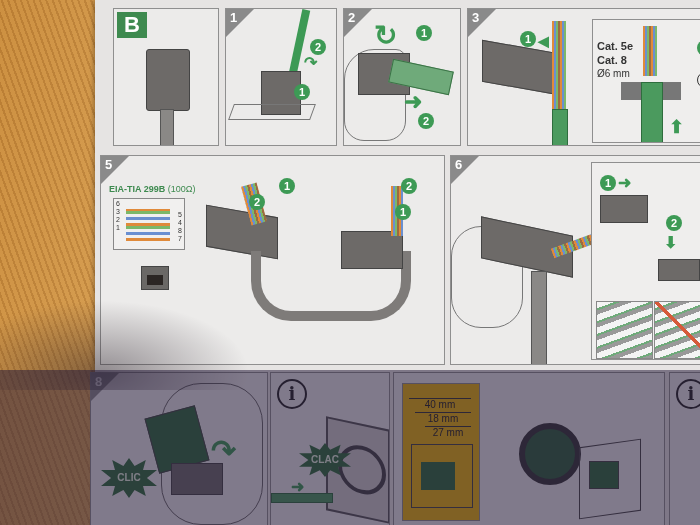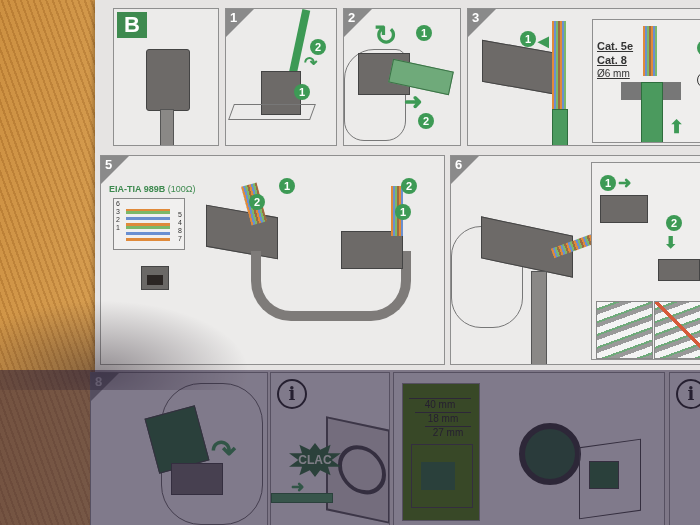--- a/index.html
+++ b/index.html
@@ -17,21 +17,21 @@
   .num{position:absolute;left:0;top:0;width:0;height:0;border-top:28px solid #8a8a8a;border-right:28px solid transparent;}
   .num span{position:absolute;left:4px;top:-27px;color:#fff;font-weight:bold;font-size:13px;}
   .badgeB{position:absolute;left:3px;top:3px;width:30px;height:26px;background:#3e8a4f;color:#fff;
        font-weight:bold;font-size:22px;text-align:center;line-height:26px;}
   .gcircle{position:absolute;width:16px;height:16px;border-radius:50%;background:#3d9a55;color:#fff;
        font-size:11px;font-weight:bold;text-align:center;line-height:16px;}
   .jack{position:absolute;background:#6d6a68;border:1px solid #444;}
   .cable{position:absolute;background:#8a8886;border:1px solid #555;}
   .gcable{position:absolute;background:#4b9a5e;border:1px solid #2e6d3d;}
   .arrow{position:absolute;color:#3d9a55;font-weight:bold;}
-  .txt{position:absolute;color:#333;text-decoration:underline;}
+  .txt{position:absolute;color:#333;}
   .wires{position:absolute;background:repeating-linear-gradient(90deg,#e08a3a 0 2px,#6a8fd0 2px 4px,#7cb86a 4px 6px,#9b6b40 6px 8px);}
   .burst{position:absolute;background:#2f6e3a;color:#e7f3e0;font-weight:bold;text-align:center;
        clip-path:polygon(50% 0,60% 20%,80% 5%,75% 30%,100% 30%,82% 50%,100% 70%,75% 70%,80% 95%,60% 80%,50% 100%,40% 80%,20% 95%,25% 70%,0 70%,18% 50%,0 30%,25% 30%,20% 5%,40% 20%);}
   .info{position:absolute;width:26px;height:26px;border:2px solid #222;border-radius:50%;
        text-align:center;line-height:26px;font-family:"DejaVu Serif",serif;font-weight:bold;font-size:18px;color:#222;}
   .dim{position:absolute;border-top:1px solid #333;font-size:10px;color:#222;text-align:center;}
 </style>
 </head>
 <body>
 
@@ -91,21 +91,21 @@
       <div style="position:absolute;left:104px;top:52px;width:14px;height:14px;border:1px solid #333;border-radius:50%;"></div>
       <div class="gcircle" style="left:104px;top:20px;">2</div>
     </div>
   </div>
 
   <div class="panel" style="left:5px;top:155px;width:343px;height:208px;">
     <div class="num">
         <span>5</span>
       </div>
     <div style="position:absolute;left:8px;top:28px;font-size:9px;color:#3d8a4f;">
-      <b>EIA-TIA 989B</b>
+      <b>EIA-TIA 299B</b>
       <span>(100Ω)</span>
     </div>
     <div style="position:absolute;left:12px;top:42px;width:70px;height:50px;border:1px solid #888;background:#f1f0ef;">
       <div style="position:absolute;left:2px;top:1px;font-size:7px;line-height:8px;color:#333;">
         <div>6</div>
         <div>3</div>
         <div>2</div>
         <div>1</div>
       </div>
       <div style="position:absolute;right:2px;top:12px;font-size:7px;line-height:8px;color:#333;">
@@ -153,34 +153,35 @@
   </div>
 
   <div class="panel" style="left:-5px;top:372px;width:176px;height:153px;">
     <div class="num">
         <span>8</span>
       </div>
     <div style="position:absolute;left:70px;top:10px;width:100px;height:140px;border:1px solid #666;border-radius:40px;"></div>
     <div class="jack" style="left:60px;top:38px;width:50px;height:55px;background:#2e6b3a;transform:rotate(-15deg);"></div>
     <div class="jack" style="left:80px;top:90px;width:50px;height:30px;"></div>
     <div class="arrow" style="left:120px;top:60px;font-size:30px;">↷</div>
+    <div class="burst" style="left:10px;top:85px;width:56px;height:40px;line-height:40px;font-size:10px;">CLIC</div>
   </div>
 
   <div class="panel" style="left:175px;top:372px;width:118px;height:153px;">
     <div class="info" style="left:6px;top:6px;">i</div>
     <div style="position:absolute;left:55px;top:50px;width:60px;height:90px;border:2px solid #555;transform:skewY(12deg);background:#d0cecd;">
       <div style="position:absolute;left:10px;top:20px;width:40px;height:40px;border:4px solid #444;border-radius:50%;"></div>
     </div>
-    <div class="burst" style="left:18px;top:70px;width:52px;height:34px;line-height:34px;font-size:12px;">CLAC</div>
+    <div class="burst" style="left:28px;top:70px;width:52px;height:34px;line-height:34px;font-size:10px;">CLAC</div>
     <div class="arrow" style="left:20px;top:104px;font-size:16px;">➜</div>
     <div class="gcable" style="left:0;top:120px;width:60px;height:8px;"></div>
   </div>
 
   <div class="panel" style="left:298px;top:372px;width:270px;height:153px;">
-    <div class="panel" style="left:8px;top:10px;width:76px;height:136px;background:#4d7c0f;">
+    <div class="panel" style="left:8px;top:10px;width:76px;height:136px;background:#eab308;">
       <div class="dim" style="left:6px;top:14px;width:62px;">40 mm</div>
       <div class="dim" style="left:12px;top:28px;width:56px;">18 mm</div>
       <div class="dim" style="left:22px;top:42px;width:46px;">27 mm</div>
       <div style="position:absolute;left:8px;top:60px;width:60px;height:62px;border:1px solid #444;"></div>
       <div style="position:absolute;left:18px;top:78px;width:34px;height:28px;background:#2e6b3a;"></div>
     </div>
     <div style="position:absolute;left:125px;top:50px;width:50px;height:50px;border:6px solid #333;border-radius:50%;background:#2e5f3a;"></div>
     <div style="position:absolute;left:185px;top:70px;width:60px;height:70px;border:1px solid #444;transform:skewY(-8deg);"></div>
     <div class="jack" style="left:195px;top:88px;width:28px;height:26px;background:#2e6b3a;"></div>
   </div>

